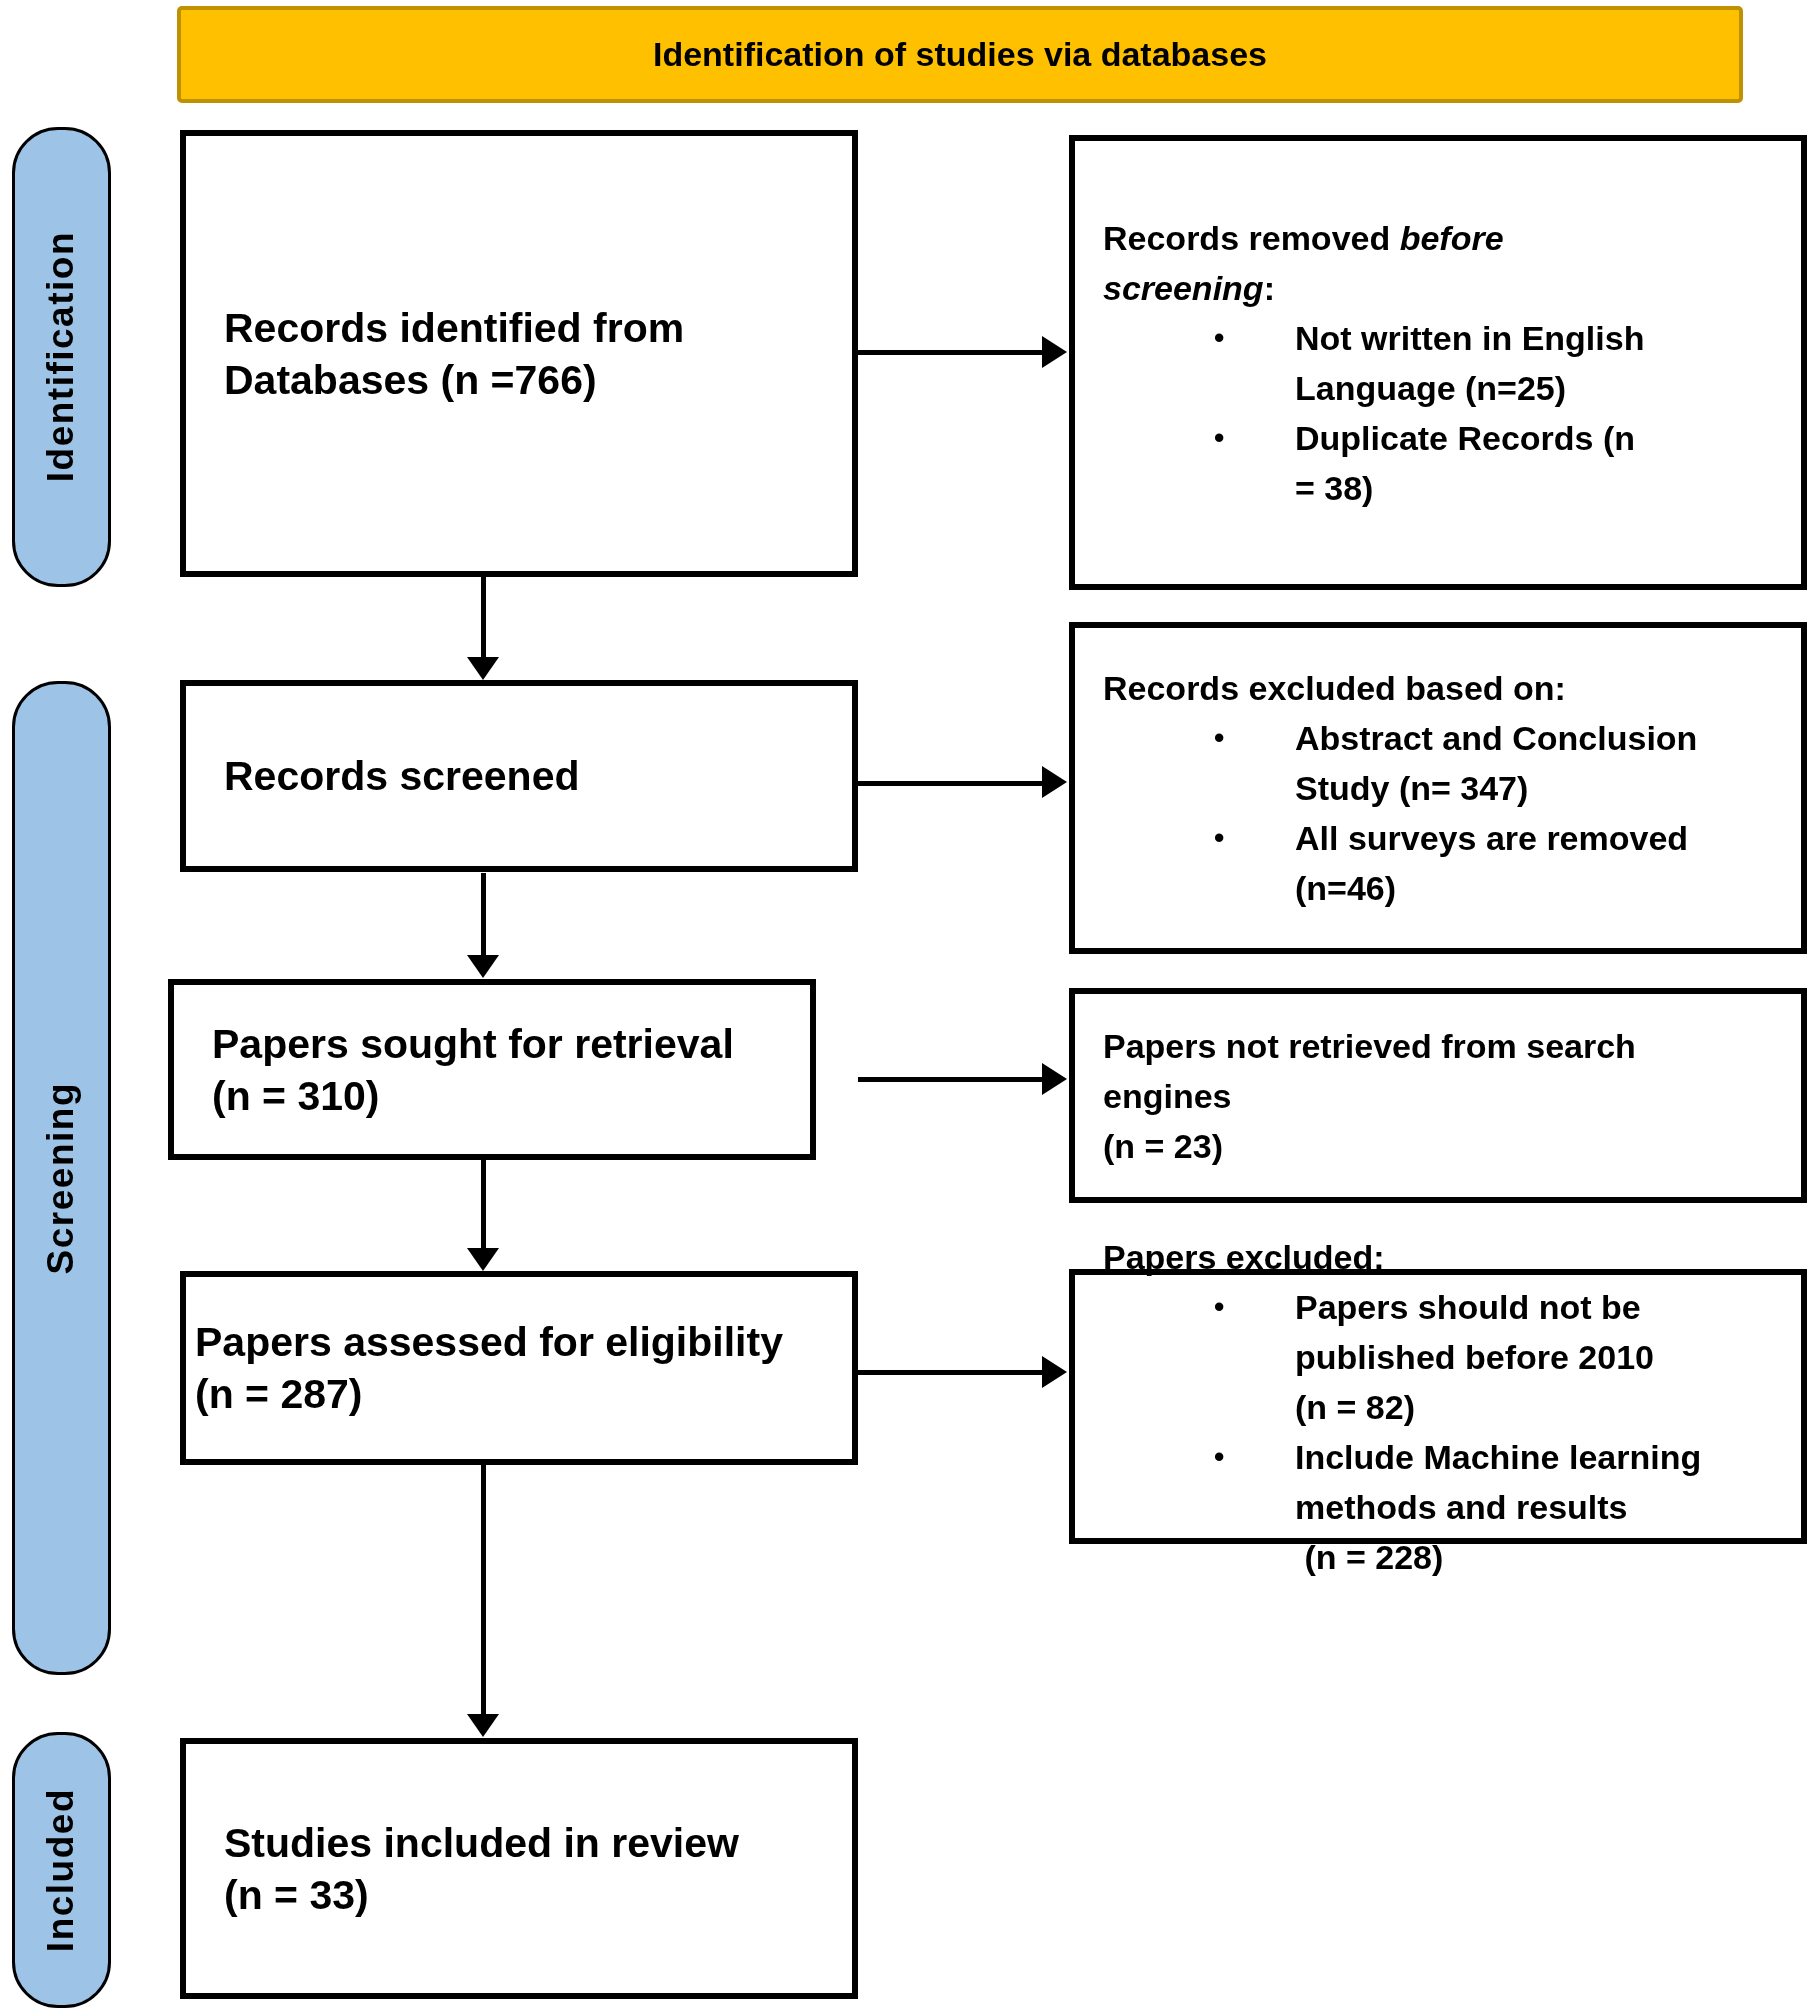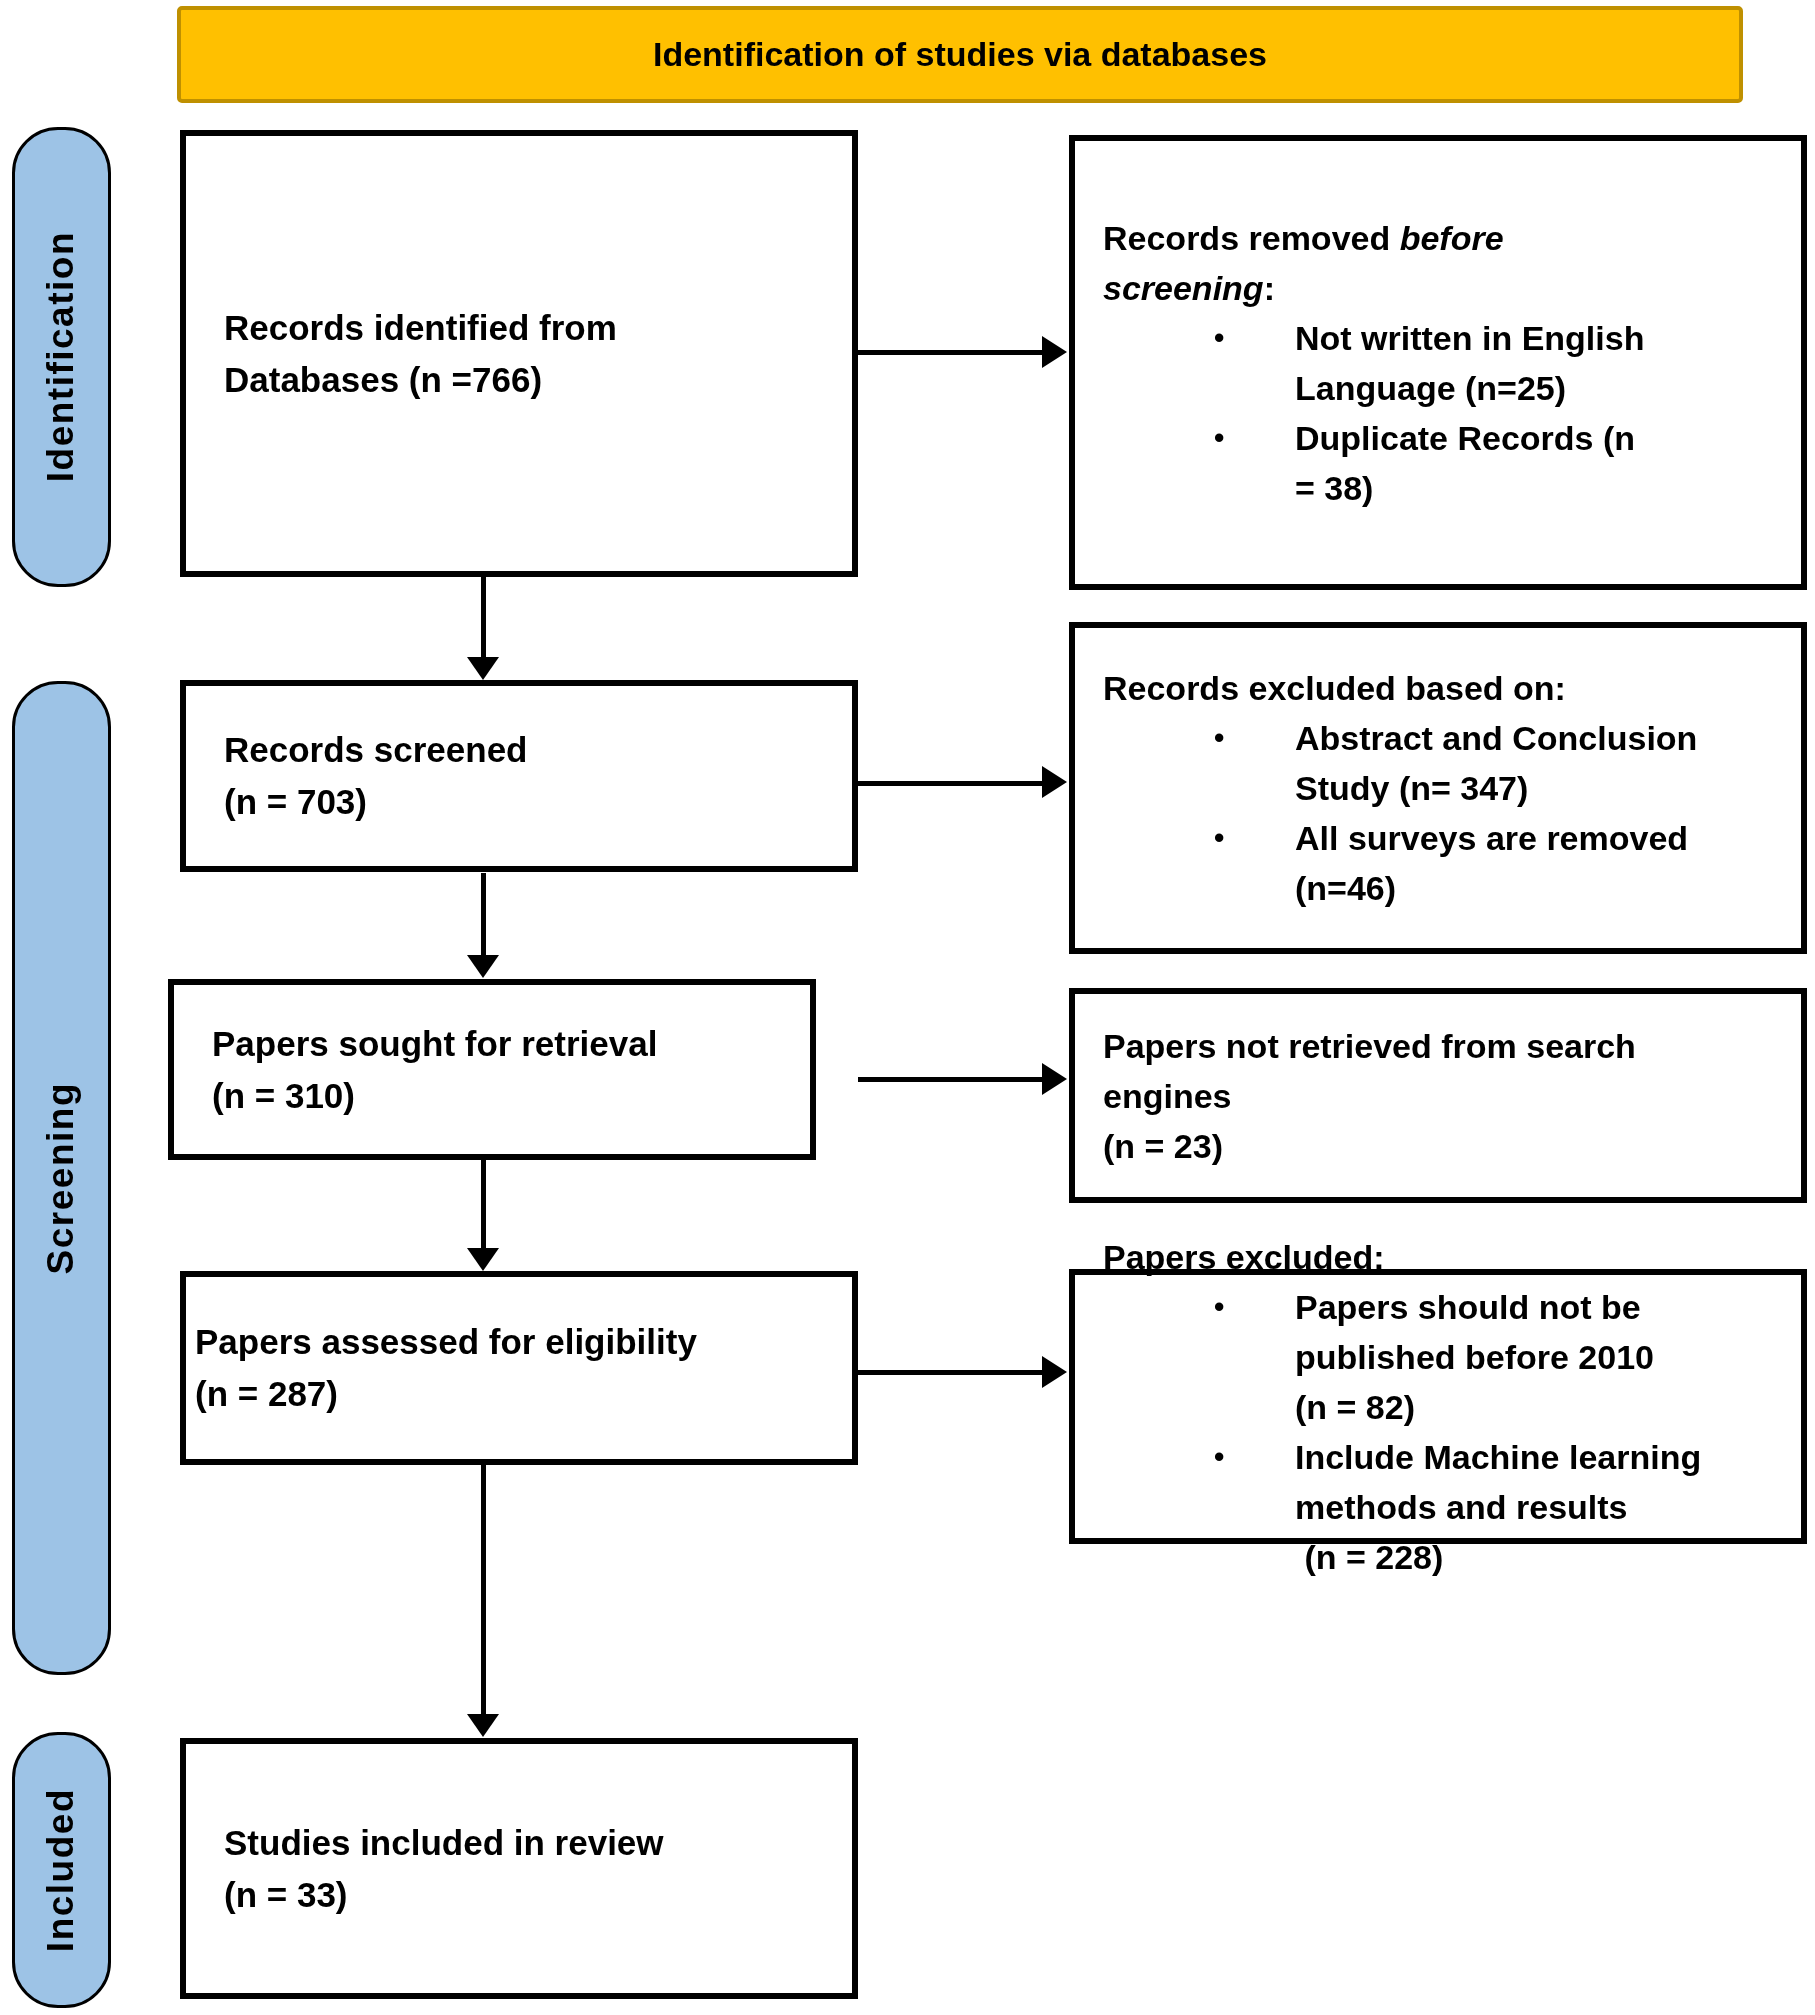--- a/index.html
+++ b/index.html
@@ -24,21 +24,21 @@
     display:flex;align-items:center;justify-content:center;
   }
   .vtext{
     writing-mode:vertical-rl;transform:rotate(180deg);
     font-size:37px;font-weight:700;letter-spacing:1.5px;white-space:pre;
   }
   .box{
     position:absolute;background:#fff;
     border:6.6px solid var(--box-border,#000);box-sizing:border-box;
     display:flex;flex-direction:column;justify-content:center;
-    font-size:35px;line-height:52px;
+    font-size:41px;line-height:52px;
   }
   .flow-box{padding-left:38px;padding-right:14.7px;}
   .side-box{padding-left:28px;padding-right:29.5px;font-size:34px;line-height:50px;}
   .line{white-space:pre;}
   .it{font-style:italic;text-align:right;}
   .bullet-row{display:flex;align-items:flex-start;}
   .marker{flex:0 0 81px;margin-left:111px;font-size:29.5px;line-height:50px;text-align:left;}
   .btext{flex:1;}
   .stem{position:absolute;background:#000;}
   .head-down{position:absolute;width:0;height:0;border-left:16px solid transparent;border-right:16px solid transparent;border-top:23.6px solid #000;}
@@ -63,21 +63,20 @@
     <span class="vtext">Included</span>
   </div>
 
   <div class="box flow-box" style="left:180px;top:130px;width:678px;height:447px;">
     <div class="line">Records identified from</div>
     <div class="line">Databases (n =766)</div>
   </div>
 
   <div class="box flow-box" style="left:180px;top:680px;width:678px;height:192px;">
     <div class="line">Records screened</div>
-    <div class="line">(n = 703)</div>
   </div>
 
   <div class="box flow-box" style="left:168px;top:979px;width:648px;height:181px;">
     <div class="line">Papers sought for retrieval</div>
     <div class="line">(n = 310)</div>
   </div>
 
   <div class="box flow-box" style="left:180px;top:1271px;width:678px;height:194px;padding-left:9px;">
     <div class="line">Papers assessed for eligibility</div>
     <div class="line">(n = 287)</div>

